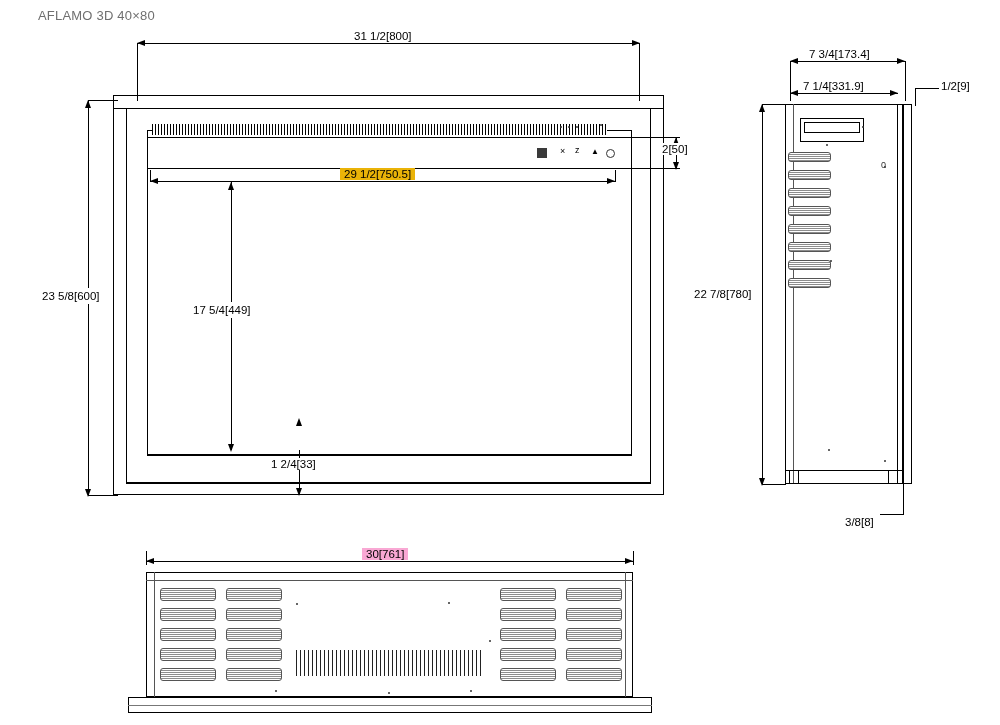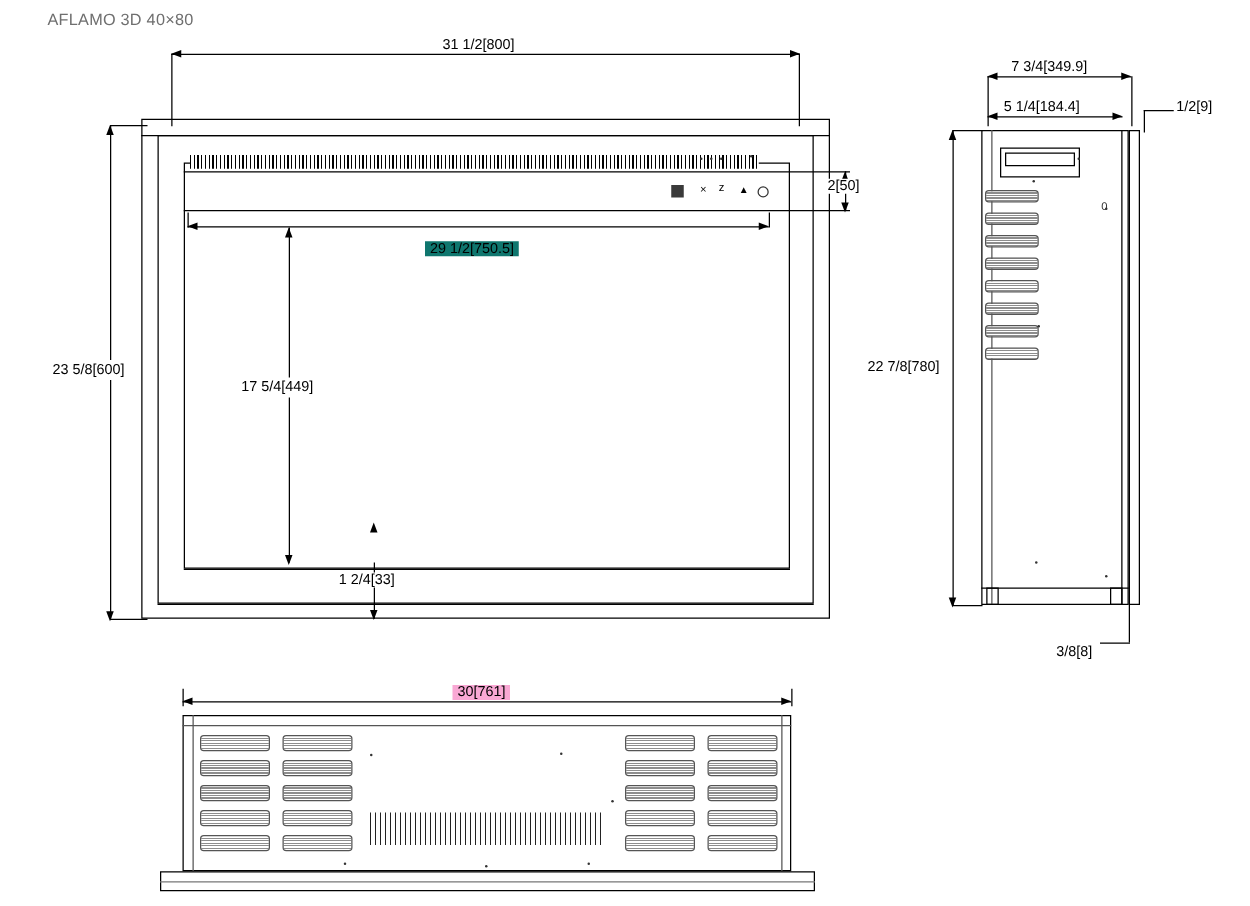--- a/index.html
+++ b/index.html
@@ -82,21 +82,21 @@
     <div class="ln vl" style="left:676px;top:137px;height:31px;"></div>
     <div class="arr arr-u" style="left:673px;top:137px;"></div>
     <div class="arr arr-d" style="left:673px;top:162px;"></div>
     <div class="dim" style="left:660px;top:143px;background:#fff;padding:0 2px;">2[50]</div>
 
     <div class="ln hl" style="left:150px;top:181px;width:465px;"></div>
     <div class="arr arr-l" style="left:150px;top:178px;"></div>
     <div class="arr arr-r" style="left:607px;top:178px;"></div>
     <div class="ln vl" style="left:150px;top:170px;height:12px;"></div>
     <div class="ln vl" style="left:615px;top:170px;height:12px;"></div>
-    <div class="dim" style="left:340px;top:168px;background:#0f766e;padding:0 4px;margin-top:25px;">29 1/2[750.5]</div>
+    <div class="dim" style="left:340px;top:168px;background:#eab308;padding:0 4px;">29 1/2[750.5]</div>
 
     <div class="ln vl" style="left:88px;top:100px;height:395px;"></div>
     <div class="arr arr-u" style="left:85px;top:100px;"></div>
     <div class="arr arr-d" style="left:85px;top:489px;"></div>
     <div class="ln hl" style="left:88px;top:100px;width:30px;"></div>
     <div class="ln hl" style="left:88px;top:495px;width:30px;"></div>
     <div class="dim" style="left:42px;top:288px;background:#fff;padding:2px 0;">23 5/8[600]</div>
 
     <div class="ln vl" style="left:231px;top:182px;height:268px;"></div>
     <div class="arr arr-u" style="left:228px;top:182px;"></div>
@@ -111,28 +111,28 @@
     <div class="dim" style="left:268px;top:458px;background:#fff;padding:0 3px;">1 2/4[33]</div>
 
     <div class="ln hl" style="left:126px;top:483px;width:525px;"></div>
   </div>
 
   <div>
 
     <div class="ln hl" style="left:790px;top:61px;width:115px;"></div>
     <div class="arr arr-l" style="left:790px;top:58px;"></div>
     <div class="arr arr-r" style="left:897px;top:58px;"></div>
-    <div class="dim" style="left:806px;top:48px;background:#fff;padding:0 3px;">7 3/4[349.9]</div>
+    <div class="dim" style="left:806px;top:48px;background:#fff;padding:0 3px;">7 3/4[173.4]</div>
     <div class="ln vl" style="left:790px;top:61px;height:40px;"></div>
     <div class="ln vl" style="left:905px;top:61px;height:40px;"></div>
 
     <div class="ln hl" style="left:790px;top:93px;width:108px;"></div>
     <div class="arr arr-l" style="left:790px;top:90px;"></div>
     <div class="arr arr-r" style="left:890px;top:90px;"></div>
-    <div class="dim" style="left:800px;top:80px;background:#fff;padding:0 3px;">5 1/4[184.4]</div>
+    <div class="dim" style="left:800px;top:80px;background:#fff;padding:0 3px;">7 1/4[331.9]</div>
 
     <div class="dim" style="left:941px;top:80px;">1/2[9]</div>
     <div class="ln hl" style="left:915px;top:88px;width:24px;"></div>
     <div class="ln vl" style="left:915px;top:88px;height:18px;"></div>
 
     <div class="box" style="left:785px;top:104px;width:118px;height:380px;"></div>
     <div class="ln vl" style="left:897px;top:104px;height:380px;"></div>
     <div class="ln vl" style="left:793px;top:104px;height:380px;background:#555;"></div>
 
     <div class="box" style="left:903px;top:104px;width:9px;height:380px;"></div>

